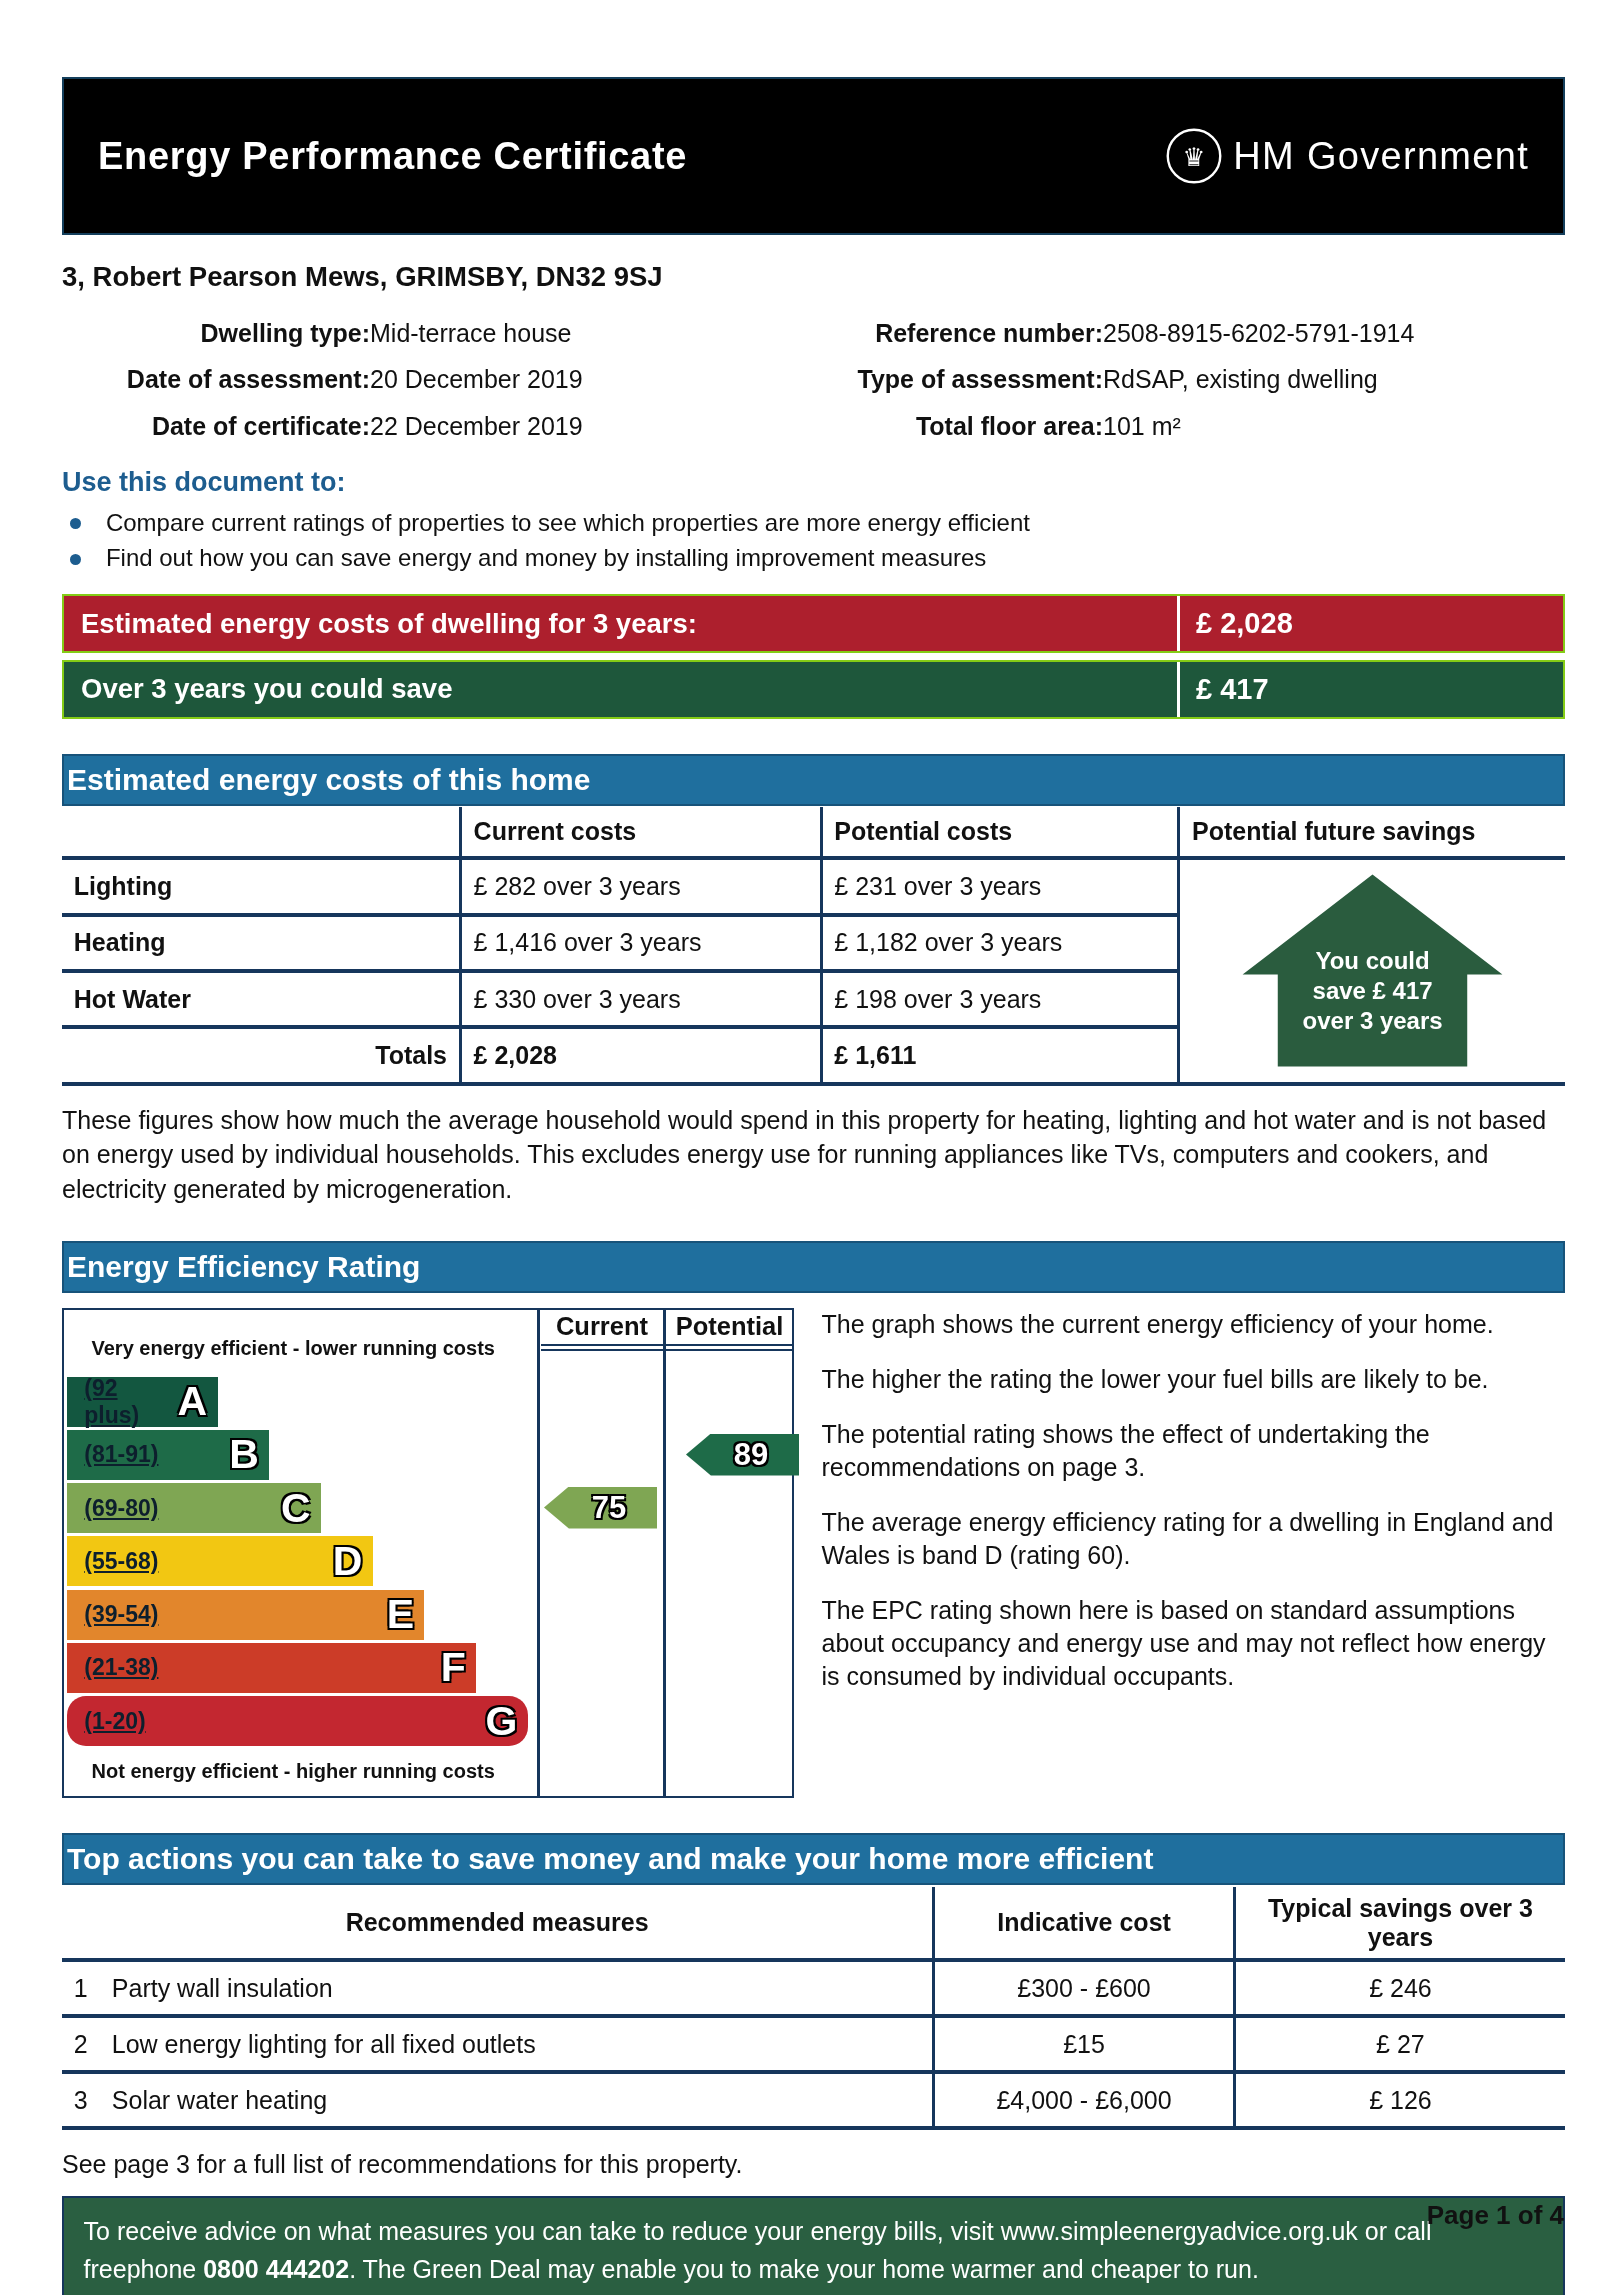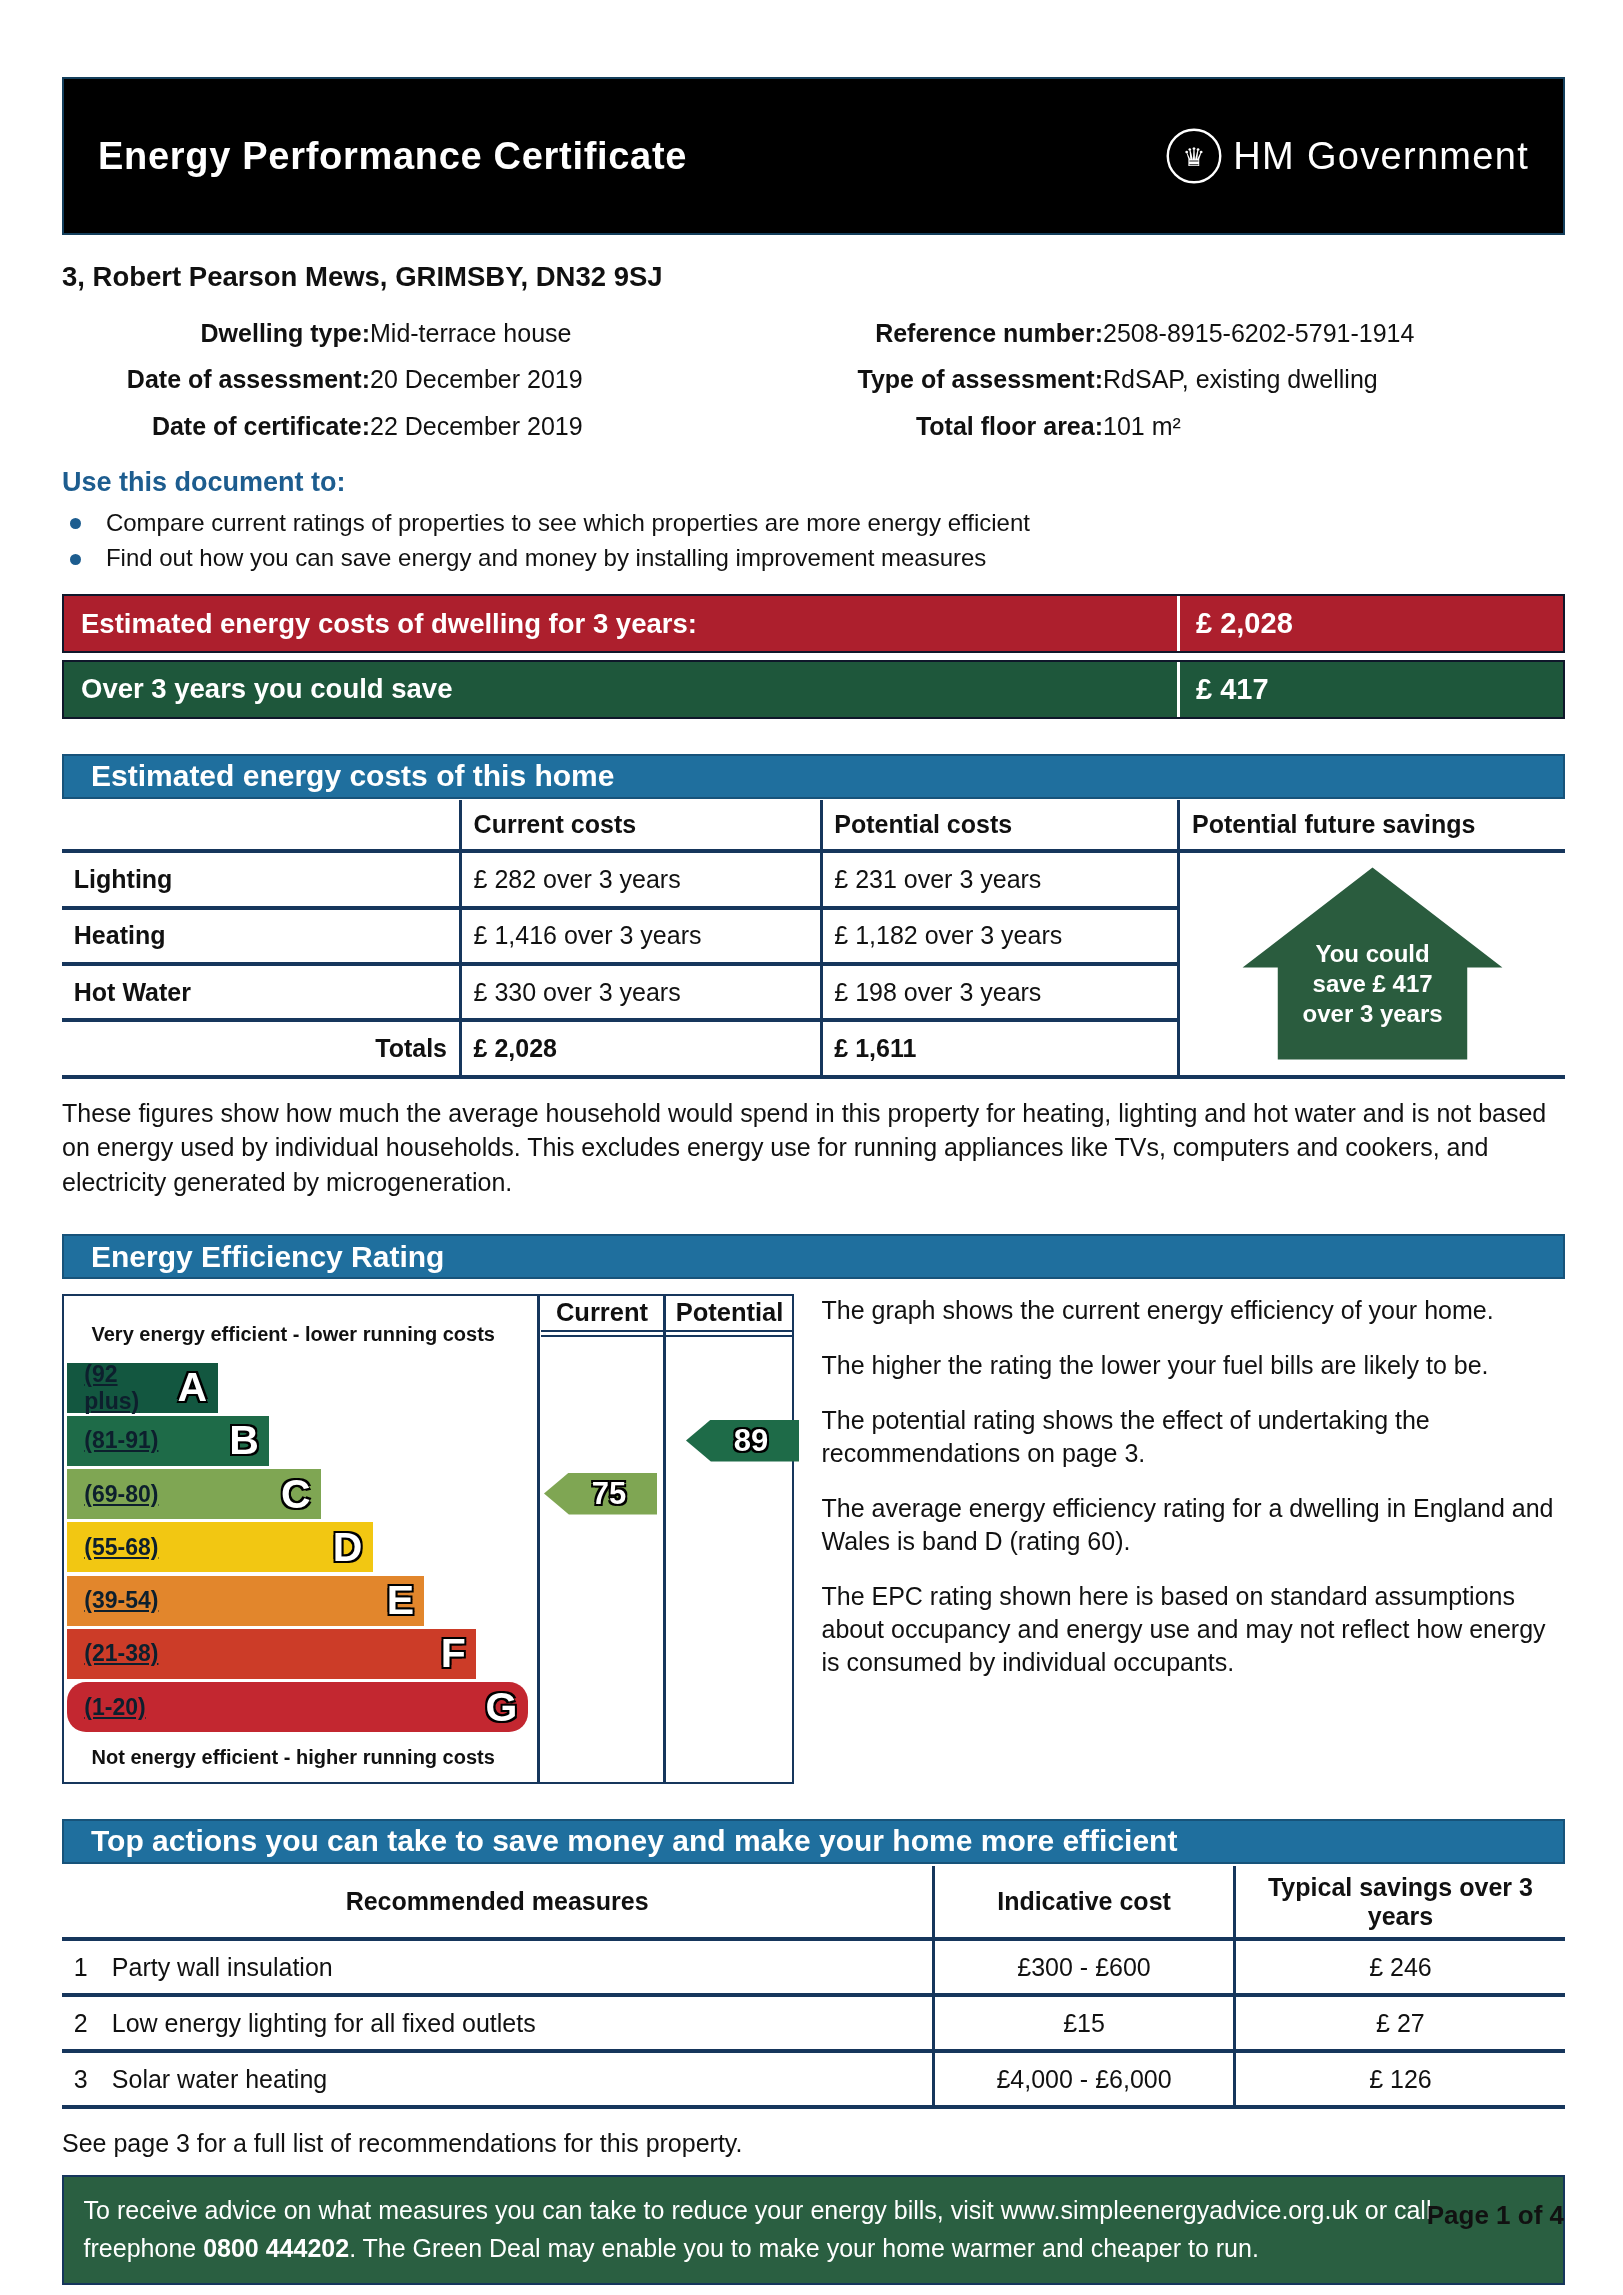--- a/index.html
+++ b/index.html
@@ -29,29 +29,29 @@
   .dlabel{font-weight:bold;text-align:right;}
   .dcol-l .dlabel{width:308px;}
   .dcol-r .dlabel{width:324px;}
 
   .usehead{margin-top:18.3px;font-size:27px;font-weight:bold;color:#1d5d8f;}
   .bullets{margin-top:10.5px;font-size:24px;}
   .bullet{display:flex;align-items:flex-start;margin-top:7.9px;}
   .dot{width:11px;height:11px;border-radius:50%;background:#1d5d8f;margin:9.2px 25px 0 7.9px;flex:0 0 auto;}
 
   
-  .sumbanner{margin-top:22px;height:59px;display:flex;border:2px solid #0f172a;box-sizing:border-box;color:#fff;}
+  .sumbanner{margin-top:22px;height:59px;display:flex;border:2px solid #84cc16;box-sizing:border-box;color:#fff;}
   .sumbanner.red{background:#ad1f2d;}
   .sumbanner.green{background:#1e573b;margin-top:6.5px;}
   .sb-label{flex:1;display:flex;align-items:center;padding-left:17px;font-size:27.5px;font-weight:bold;border-right:3.9px solid #fff;}
   .sb-value{width:367px;display:flex;align-items:center;padding-left:15.7px;font-size:29px;font-weight:bold;}
 
   
-  .secbanner{margin-top:35px;height:45px;background:#1f6f9e;border:2px solid #17537a;box-sizing:border-box;
-    display:flex;align-items:center;padding-left:27px;color:#fff;font-size:30px;font-weight:bold;}
+  .secbanner{margin-top:35px;height:52px;background:#1f6f9e;border:2px solid #17537a;box-sizing:border-box;
+    display:flex;align-items:center;padding-left:3px;color:#fff;font-size:30px;font-weight:bold;}
 
   
   table.costs{width:100%;border-collapse:collapse;margin-top:1.3px;font-size:25px;}
   table.costs td,table.costs th{padding:9.2px 11.8px;vertical-align:middle;text-align:left;}
   .navy-b{border-bottom:4.6px solid #16365c;}
   .navy-l{border-left:3.3px solid #16365c;}
   table.costs th{font-weight:bold;height:51px;box-sizing:border-box;}
   table.costs td{height:51px;box-sizing:border-box;}
   .rowlabel{font-weight:bold;}
   .totals-label{font-weight:bold;text-align:right !important;}

